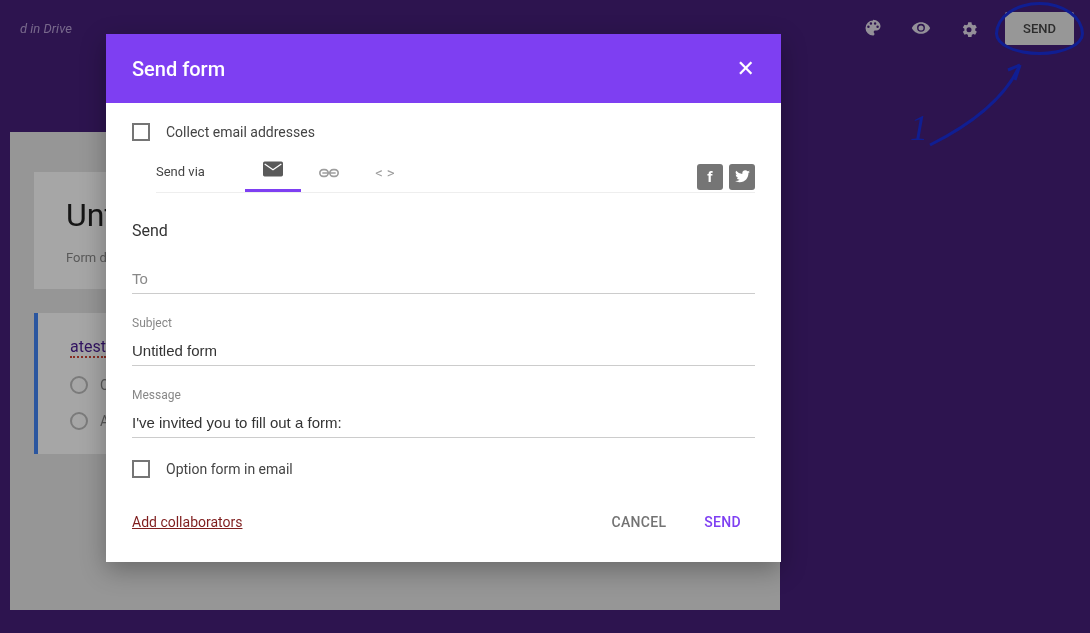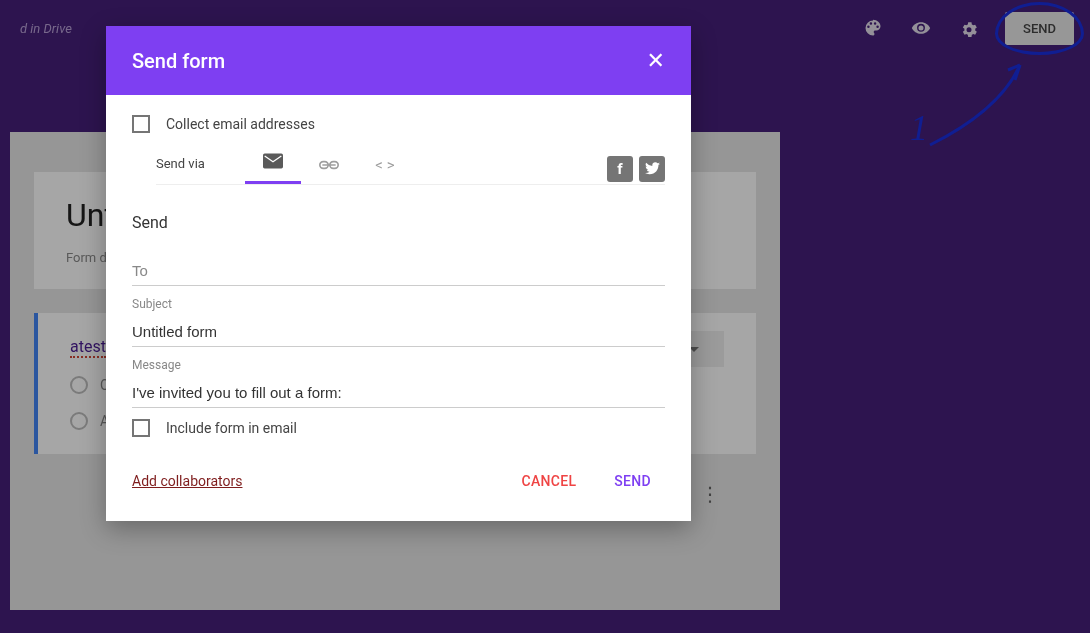--- a/index.html
+++ b/index.html
@@ -24,48 +24,48 @@
 .option-row { display: flex; align-items: center; margin-top: 18px; color: #8a8a8a; font-size: 14px; }
 .radio { width: 18px; height: 18px; border: 2px solid #bdbdbd; border-radius: 50%; margin-right: 12px; }
 .dropdown-box { position: absolute; right: 32px; top: 18px; width: 60px; height: 36px; background: #efefef; display: flex; align-items: center; justify-content: center; }
 .triangle-down { width: 0; height: 0; border-left: 5px solid transparent; border-right: 5px solid transparent; border-top: 5px solid #777; }
 .switch { position: absolute; right: 72px; bottom: -48px; width: 34px; height: 14px; background: #9e9e9e; border-radius: 7px; }
 .switch::before { content: ""; position: absolute; right: -2px; top: -3px; width: 20px; height: 20px; background: #616161; border-radius: 50%; }
 .more-dots { position: absolute; right: 36px; bottom: -52px; font-size: 20px; color: #666; }
 
 .overlay { position: absolute; inset: 0; background: rgba(0,0,0,0.35); }
 
-.dialog { position: absolute; left: 106px; top: 26px; width: 585px; background: #fff; box-shadow: 0 8px 24px rgba(0,0,0,0.3); }
+.dialog { position: absolute; left: 106px; top: 34px; width: 675px; background: #fff; box-shadow: 0 8px 24px rgba(0,0,0,0.3); }
 .dialog-header { background: #7e3ff2; color: #fff; padding: 22px 26px; display: flex; align-items: center; justify-content: space-between; }
 .dialog-header h2 { font-size: 20px; font-weight: 500; }
 .close-x { font-size: 22px; cursor: pointer; font-weight: 300; }
 
 .dialog-body { padding: 20px 26px 24px 26px; }
 .chk-row { display: flex; align-items: center; margin-bottom: 20px; }
 .checkbox { width: 18px; height: 18px; border: 2px solid #757575; margin-right: 16px; cursor: pointer; }
 .chk-label { font-size: 14px; color: #444; }
 
 .sendvia-row { display: flex; align-items: center; border-bottom: 1px solid #eee; margin-left: 24px; }
 .sendvia-label { font-size: 13px; color: #444; margin-right: 40px; padding-bottom: 10px; }
 .tab { width: 56px; text-align: center; padding-bottom: 8px; cursor: pointer; color: #757575; }
 .tab.active { border-bottom: 3px solid #7e3ff2; color: #5a5a5a; }
 .tab-spacer { flex: 1; }
 .social { width: 26px; height: 26px; background: #757575; color: #fff; display: flex; align-items: center; justify-content: center; margin-left: 6px; border-radius: 3px; font-size: 15px; font-weight: bold; cursor: pointer; }
 
 .section-h { font-size: 16px; color: #333; margin: 28px 0 24px 0; }
-.field { margin-bottom: 11px; }
+.field { margin-bottom: 22px; }
 .field-label { font-size: 12px; color: #888; margin-bottom: 6px; }
 .field input { width: 100%; border: none; border-bottom: 1px solid #ccc; padding: 6px 0; font-size: 15px; color: #333; outline: none; }
 .field input::placeholder { color: #888; font-size: 15px; }
 
 .actions { display: flex; align-items: center; margin-top: 28px; }
 .add-collab { color: #7f1d1d; font-size: 14px; text-decoration: underline; cursor: pointer; }
 .actions .spacer { flex: 1; }
 .btn-flat { font-size: 14px; font-weight: 500; padding: 8px 14px; cursor: pointer; letter-spacing: .3px; }
-.btn-cancel { color: #ef4444; }
+.btn-cancel { color: #737373; }
 .btn-send { color: #7e3ff2; margin-left: 10px; }
 
 .icongl { width: 20px; height: 20px; display: inline-block; }
 </style>
 </head>
 <body>
 
 <div class="topbar">
   <span class="drive-status">d in Drive</span>
   <div class="spacer"></div>
@@ -168,21 +168,21 @@
       <input type="text" value="Untitled form" style="">
     </div>
 
     <div class="field">
       <div class="field-label">Message</div>
       <input type="text" value="I've invited you to fill out a form:" style="">
     </div>
 
     <div class="chk-row" style="margin-top:4px;">
       <div class="checkbox"></div>
-      <span class="chk-label">Include form in email</span>
+      <span class="chk-label">Option form in email</span>
     </div>
 
     <div class="actions">
       <span class="add-collab">Add collaborators</span>
       <div class="spacer"></div>
       <span class="btn-flat btn-cancel">CANCEL</span>
       <span class="btn-flat btn-send">SEND</span>
     </div>
   </div>
 </div>

